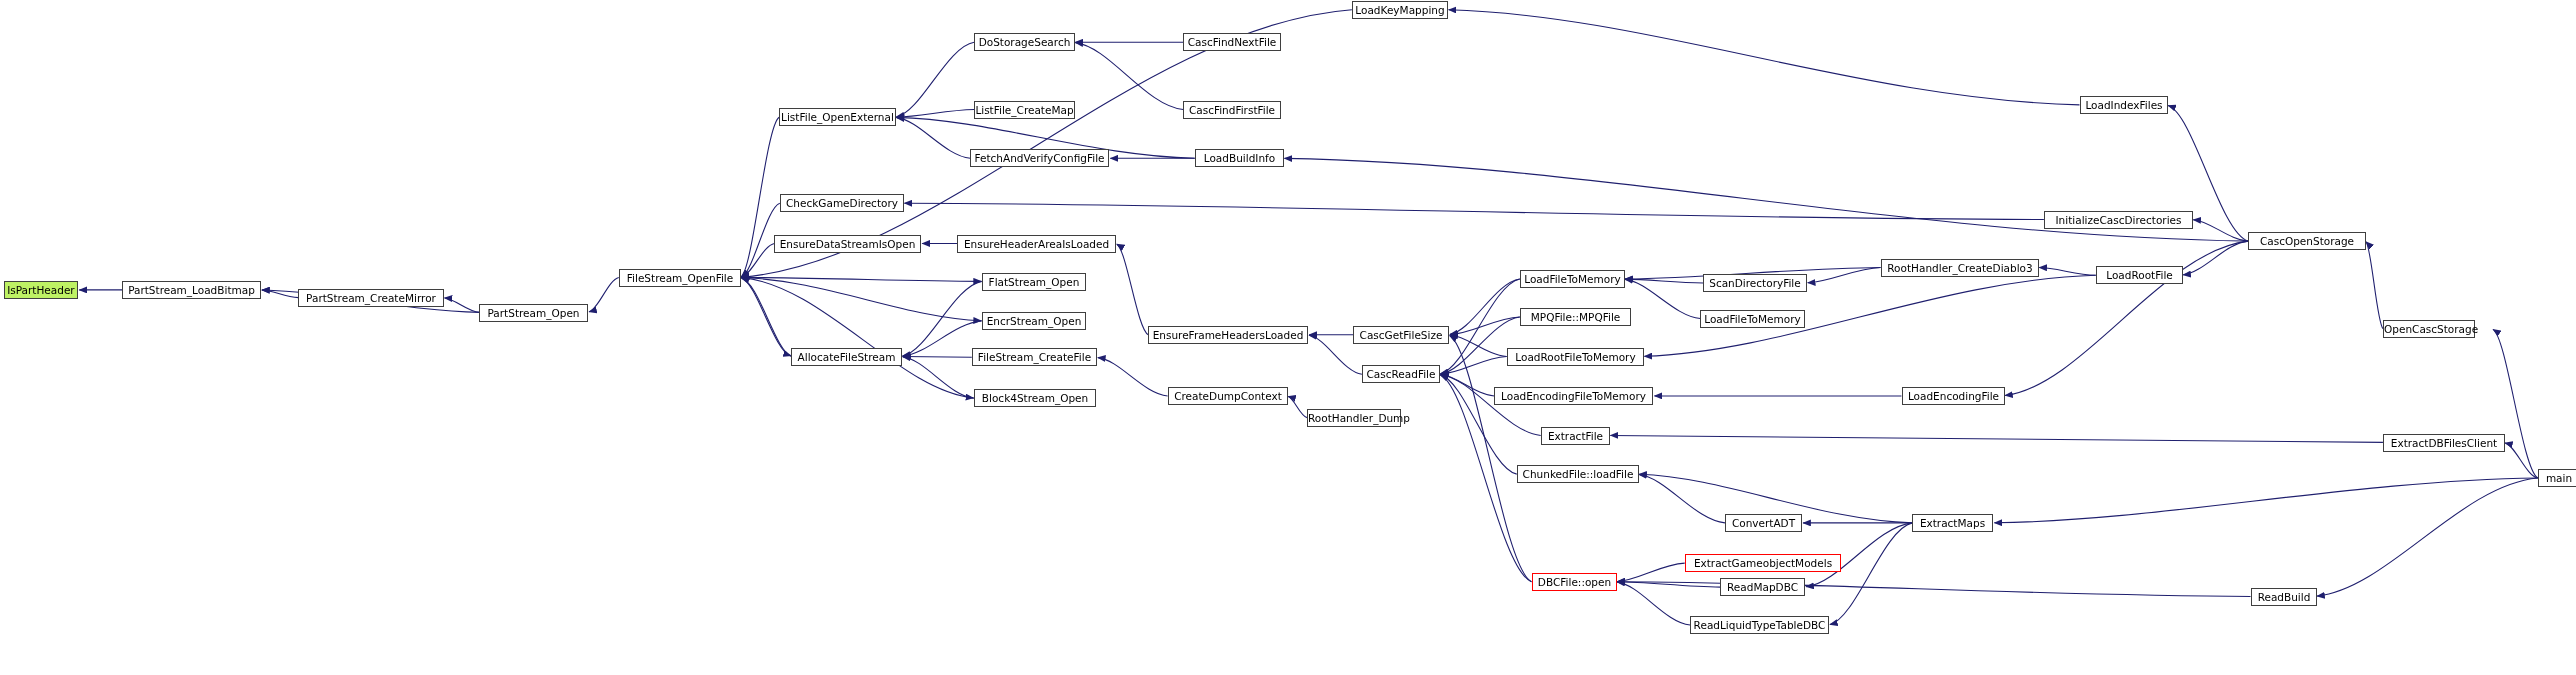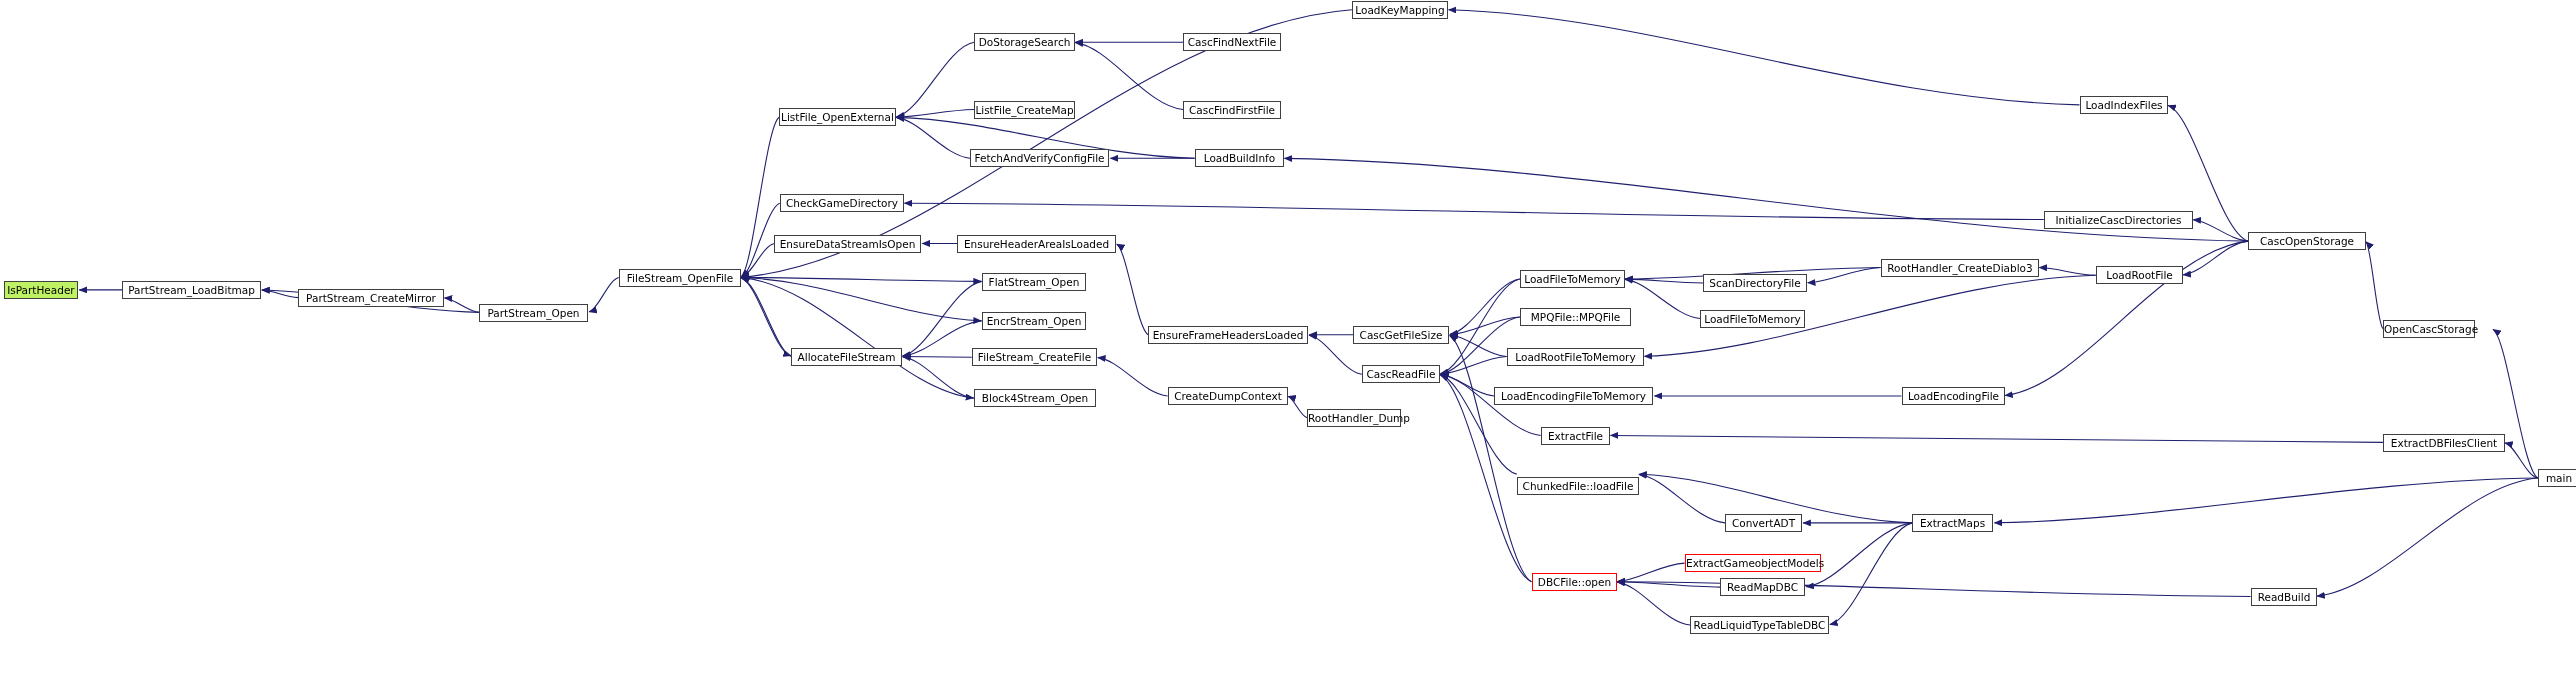--- a/index.html
+++ b/index.html
@@ -216,21 +216,21 @@
       </div>
       <div class="node" style="left: 1507px; top: 348px; width: 137px;">
         <span class="node-label">LoadRootFileToMemory</span>
       </div>
       <div class="node" style="left: 1494px; top: 387px; width: 159px;">
         <span class="node-label">LoadEncodingFileToMemory</span>
       </div>
       <div class="node" style="left: 1541px; top: 427px; width: 69px;">
         <span class="node-label">ExtractFile</span>
       </div>
-      <div class="node" style="left: 1517px; top: 465px; width: 122px; margin-top: 12px;">
+      <div class="node" style="left: 1517px; top: 465px; width: 122px;">
         <span class="node-label">ChunkedFile::loadFile</span>
       </div>
       <div class="node" style="left: 1520px; top: 270px; width: 105px;">
         <span class="node-label">LoadFileToMemory</span>
       </div>
       <div class="node" style="left: 1703px; top: 274px; width: 104px;">
         <span class="node-label">ScanDirectoryFile</span>
       </div>
       <div class="node" style="left: 1700px; top: 310px; width: 105px;">
         <span class="node-label">LoadFileToMemory</span>
@@ -249,21 +249,21 @@
       </div>
       <div class="node" style="left: 2538px; top: 469px; width: 42px;">
         <span class="node-label">main</span>
       </div>
       <div class="node" style="left: 1725px; top: 514px; width: 77px;">
         <span class="node-label">ConvertADT</span>
       </div>
       <div class="node" style="left: 1912px; top: 514px; width: 81px;">
         <span class="node-label">ExtractMaps</span>
       </div>
-      <div class="node hl" style="left: 1685px; top: 554px; width: 136px;">
+      <div class="node hl" style="left: 1685px; top: 554px; width: 156px;">
         <span class="node-label">ExtractGameobjectModels</span>
       </div>
       <div class="node hl" style="left: 1532px; top: 573px; width: 85px;">
         <span class="node-label">DBCFile::open</span>
       </div>
       <div class="node" style="left: 1720px; top: 578px; width: 85px;">
         <span class="node-label">ReadMapDBC</span>
       </div>
       <div class="node" style="left: 1690px; top: 616px; width: 139px;">
         <span class="node-label">ReadLiquidTypeTableDBC</span>

